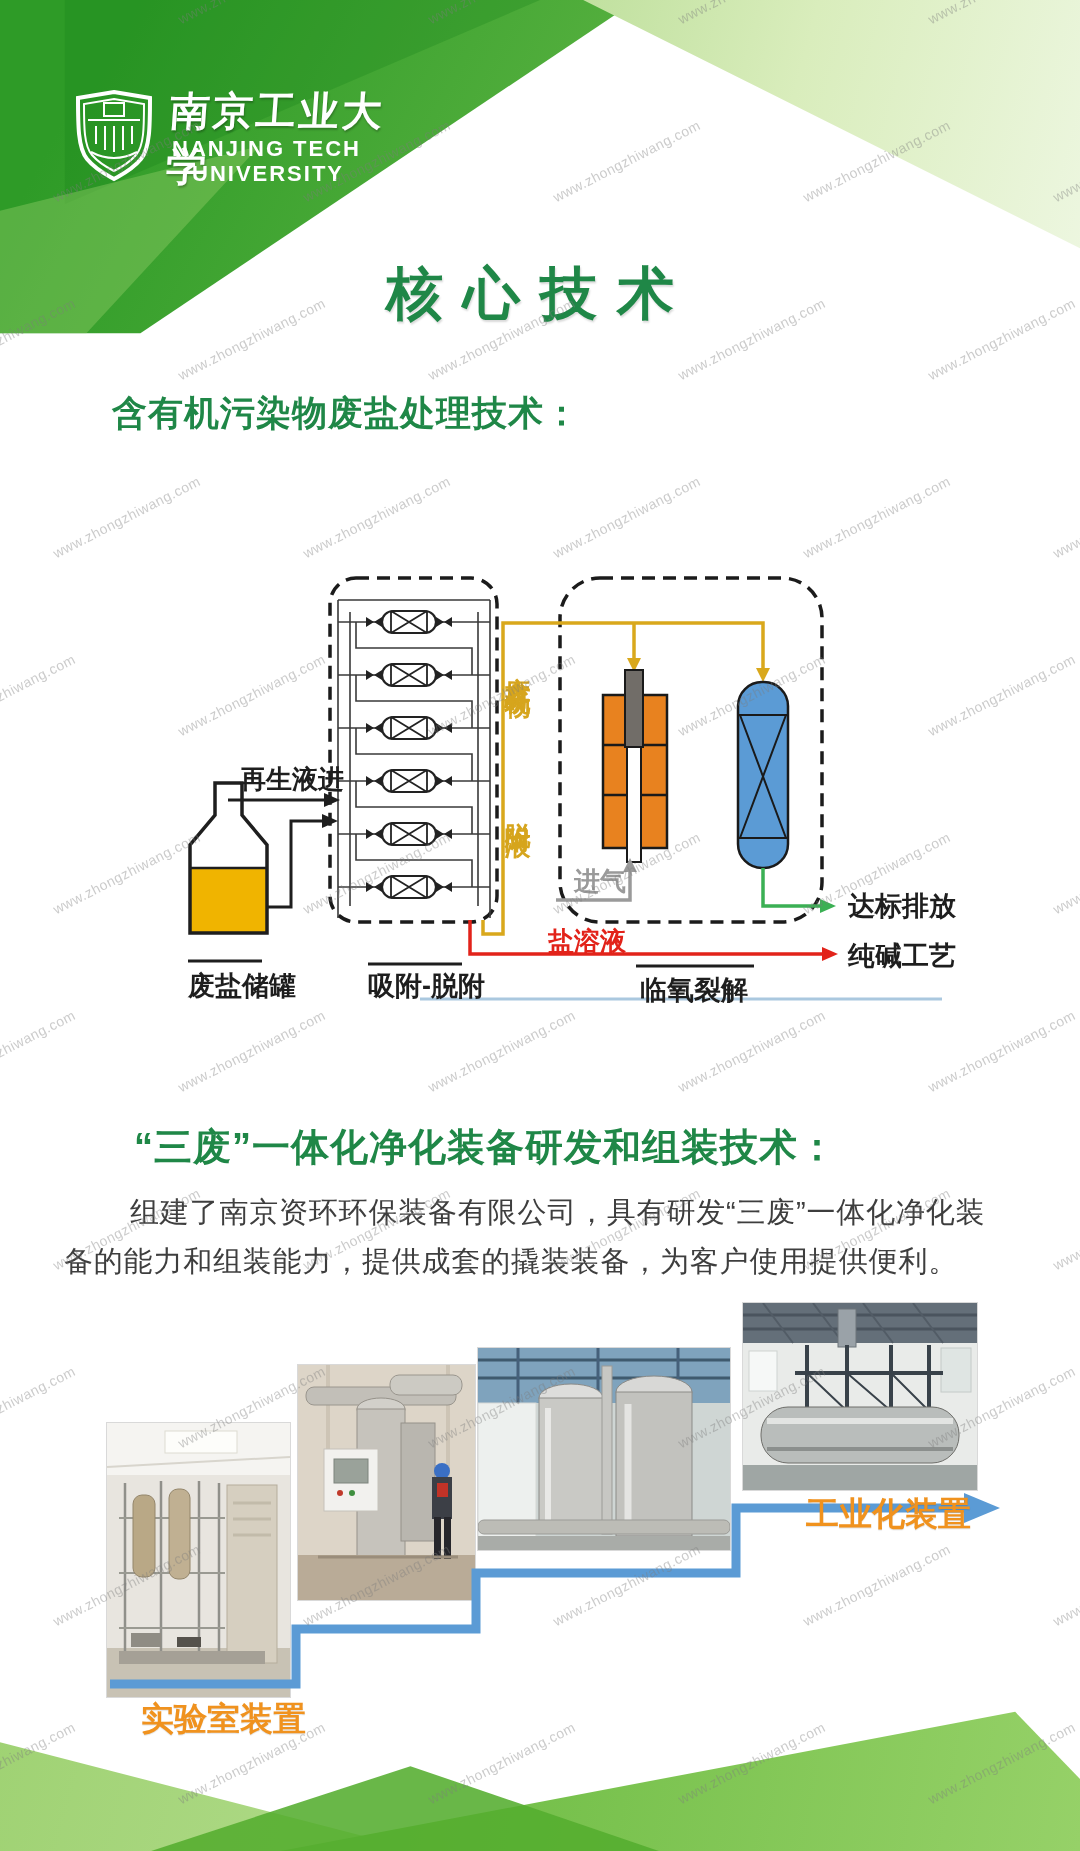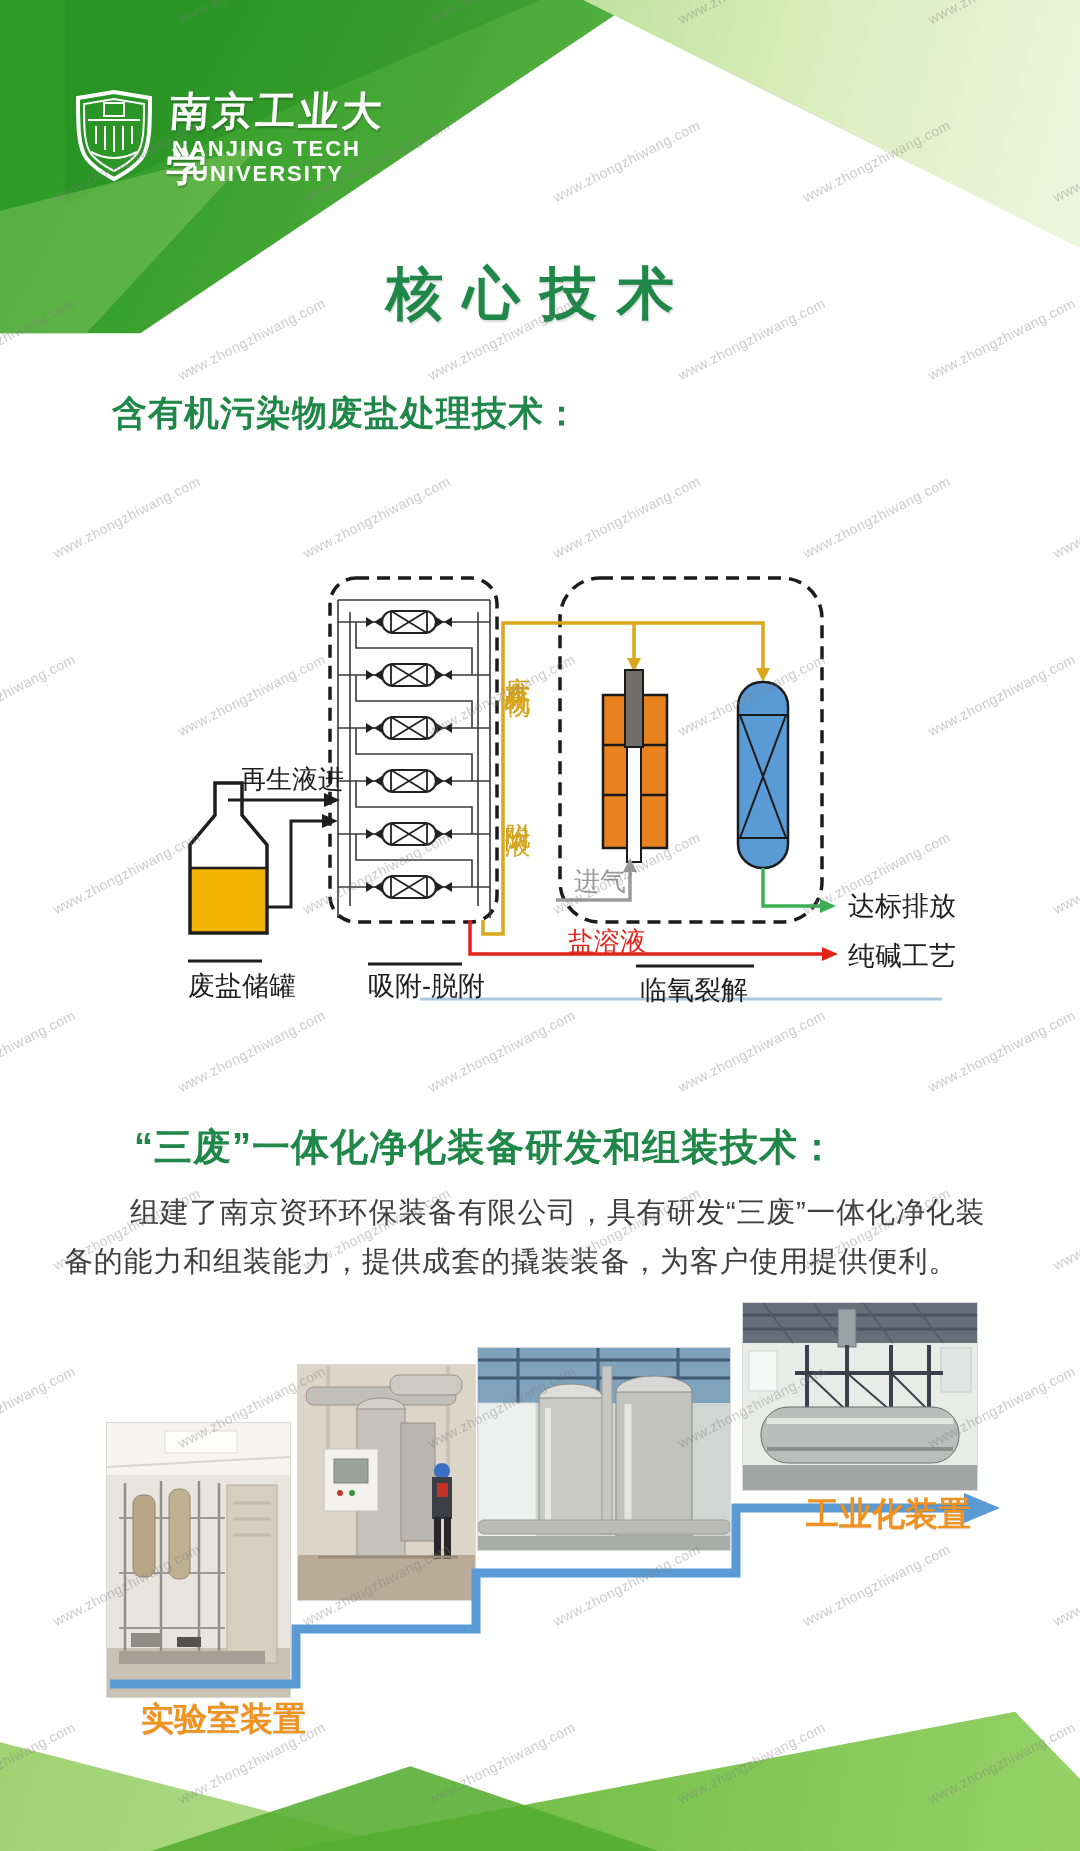--- a/index.html
+++ b/index.html
@@ -24,21 +24,21 @@
 
   
   .title{position:absolute;left:0;top:256px;width:1080px;text-align:center;
          font-size:57px;font-weight:bold;color:#1f8747;letter-spacing:.35em;
          text-shadow:1px 2px 2px rgba(0,0,0,.15);white-space:nowrap;}
   .sec-head{position:absolute;font-size:35px;font-weight:bold;color:#1f8747;
             letter-spacing:1px;white-space:nowrap;}
   .body-line{position:absolute;font-size:29px;color:#3e3e3e;letter-spacing:.8px;white-space:nowrap;}
 
   
-  .dlab{position:absolute;font-weight:normal;white-space:nowrap;}
+  .dlab{position:absolute;font-weight:bold;white-space:nowrap;}
   .dlab-black{color:#1e1e1e;font-size:27px;}
   .dlab-gray{color:#9a9a9a;font-size:26px;}
   .dlab-red{color:#e2231a;font-size:26px;}
   .dlab-vert{color:#d6a51d;font-size:26px;writing-mode:vertical-rl;letter-spacing:4px;line-height:1;}
 
   
   .photo{position:absolute;outline:1px solid rgba(0,0,0,.15);background:#ddd;overflow:hidden;}
   .photo svg{display:block;}
   .stage-label{position:absolute;font-size:33px;font-weight:bold;color:#f0921e;white-space:nowrap;
                text-shadow:0 1px 1px rgba(0,0,0,.12);}
@@ -266,21 +266,21 @@
   <div class="abs lab-layer" style="left:0;top:0;width:1080px;height:1851px">
 
     <h1 class="title" style="margin:0">核心技术</h1>
 
     <div class="sec-head" style="left:112px;top:390px">含有机污染物废盐处理技术：</div>
 
     <div class="dlab dlab-black" style="left:240px;top:762px;font-size:26px">再生液进</div>
     <div class="dlab dlab-vert" style="left:505px;top:656px">废弃有机物</div>
     <div class="dlab dlab-vert" style="left:505px;top:802px">脱附液</div>
     <div class="dlab dlab-gray" style="left:574px;top:864px">进气</div>
-    <div class="dlab dlab-red" style="left:568px;top:924px">盐溶液</div>
+    <div class="dlab dlab-red" style="left:548px;top:924px">盐溶液</div>
     <div class="dlab dlab-black" style="left:848px;top:888px">达标排放</div>
     <div class="dlab dlab-black" style="left:848px;top:938px">纯碱工艺</div>
     <div class="dlab dlab-black" style="left:188px;top:968px">废盐储罐</div>
     <div class="dlab dlab-black" style="left:368px;top:968px">吸附-脱附</div>
     <div class="dlab dlab-black" style="left:640px;top:972px">临氧裂解</div>
 
     <div class="sec-head" style="left:134px;top:1122px;font-size:38px">“三废”一体化净化装备研发和组装技术：</div>
     <div class="body-line" style="left:130px;top:1193px">组建了南京资环环保装备有限公司，具有研发“三废”一体化净化装</div>
     <div class="body-line" style="left:64px;top:1242px">备的能力和组装能力，提供成套的撬装装备，为客户使用提供便利。</div>
 

